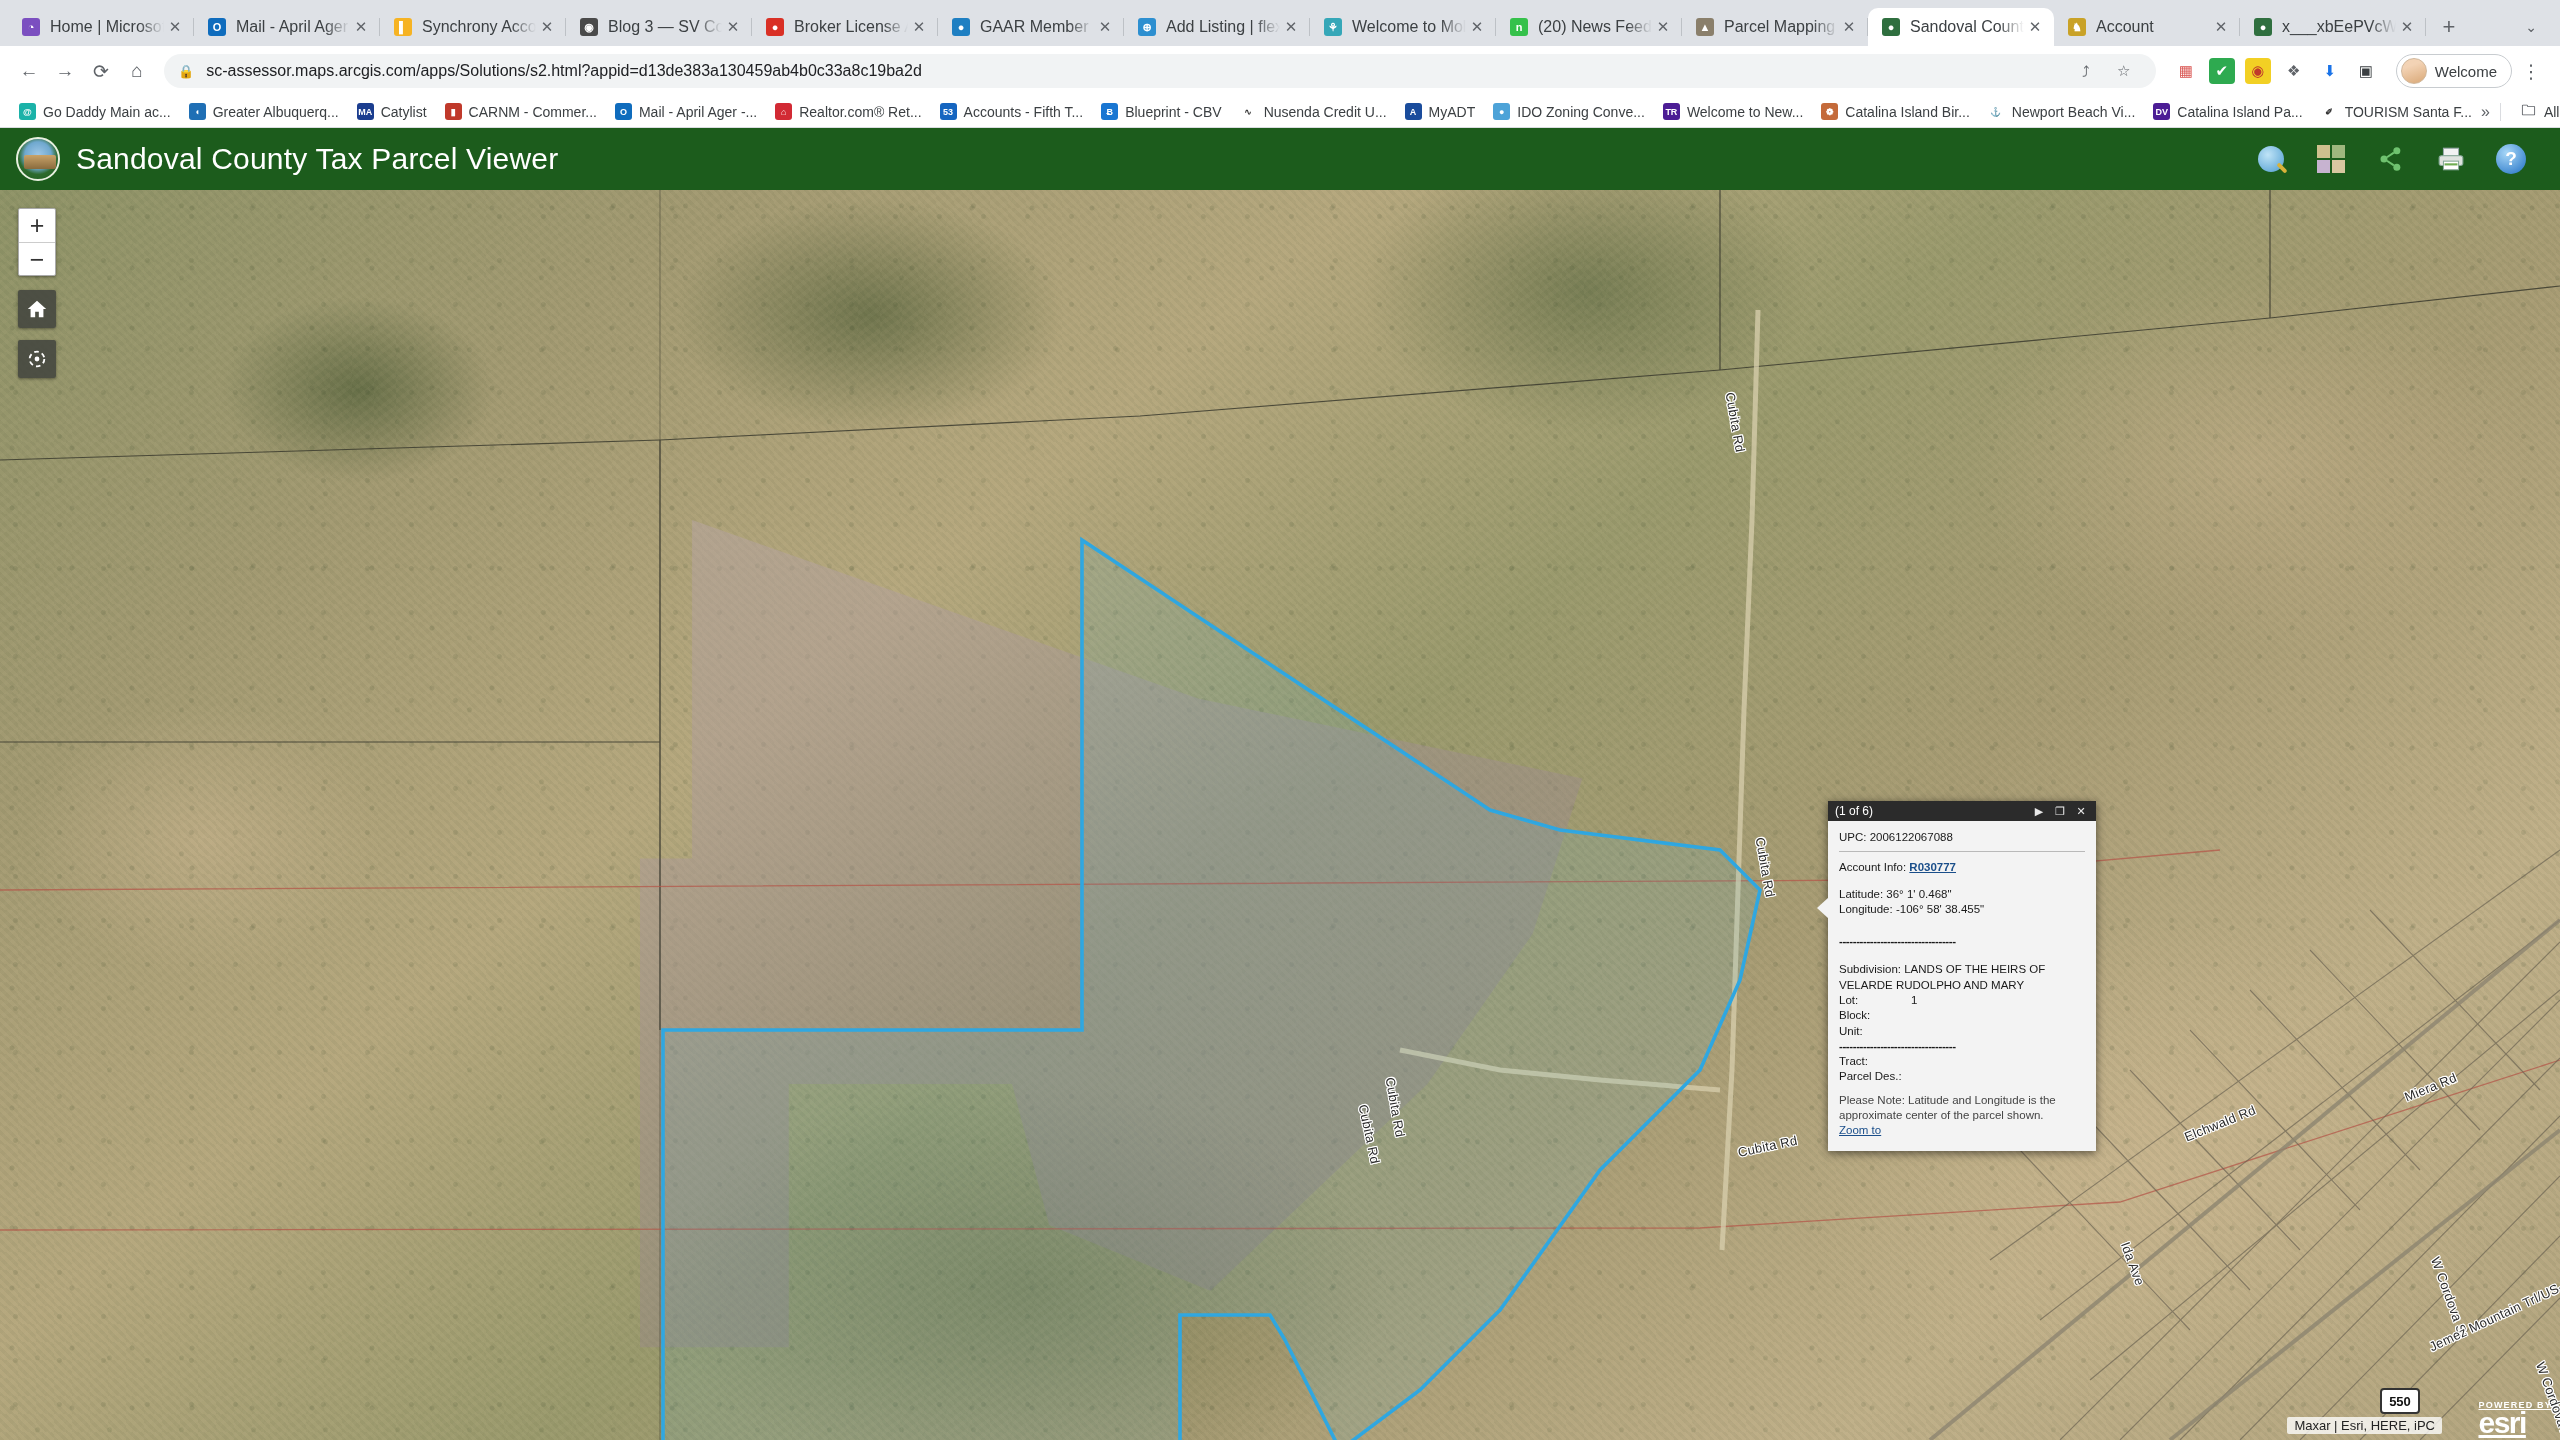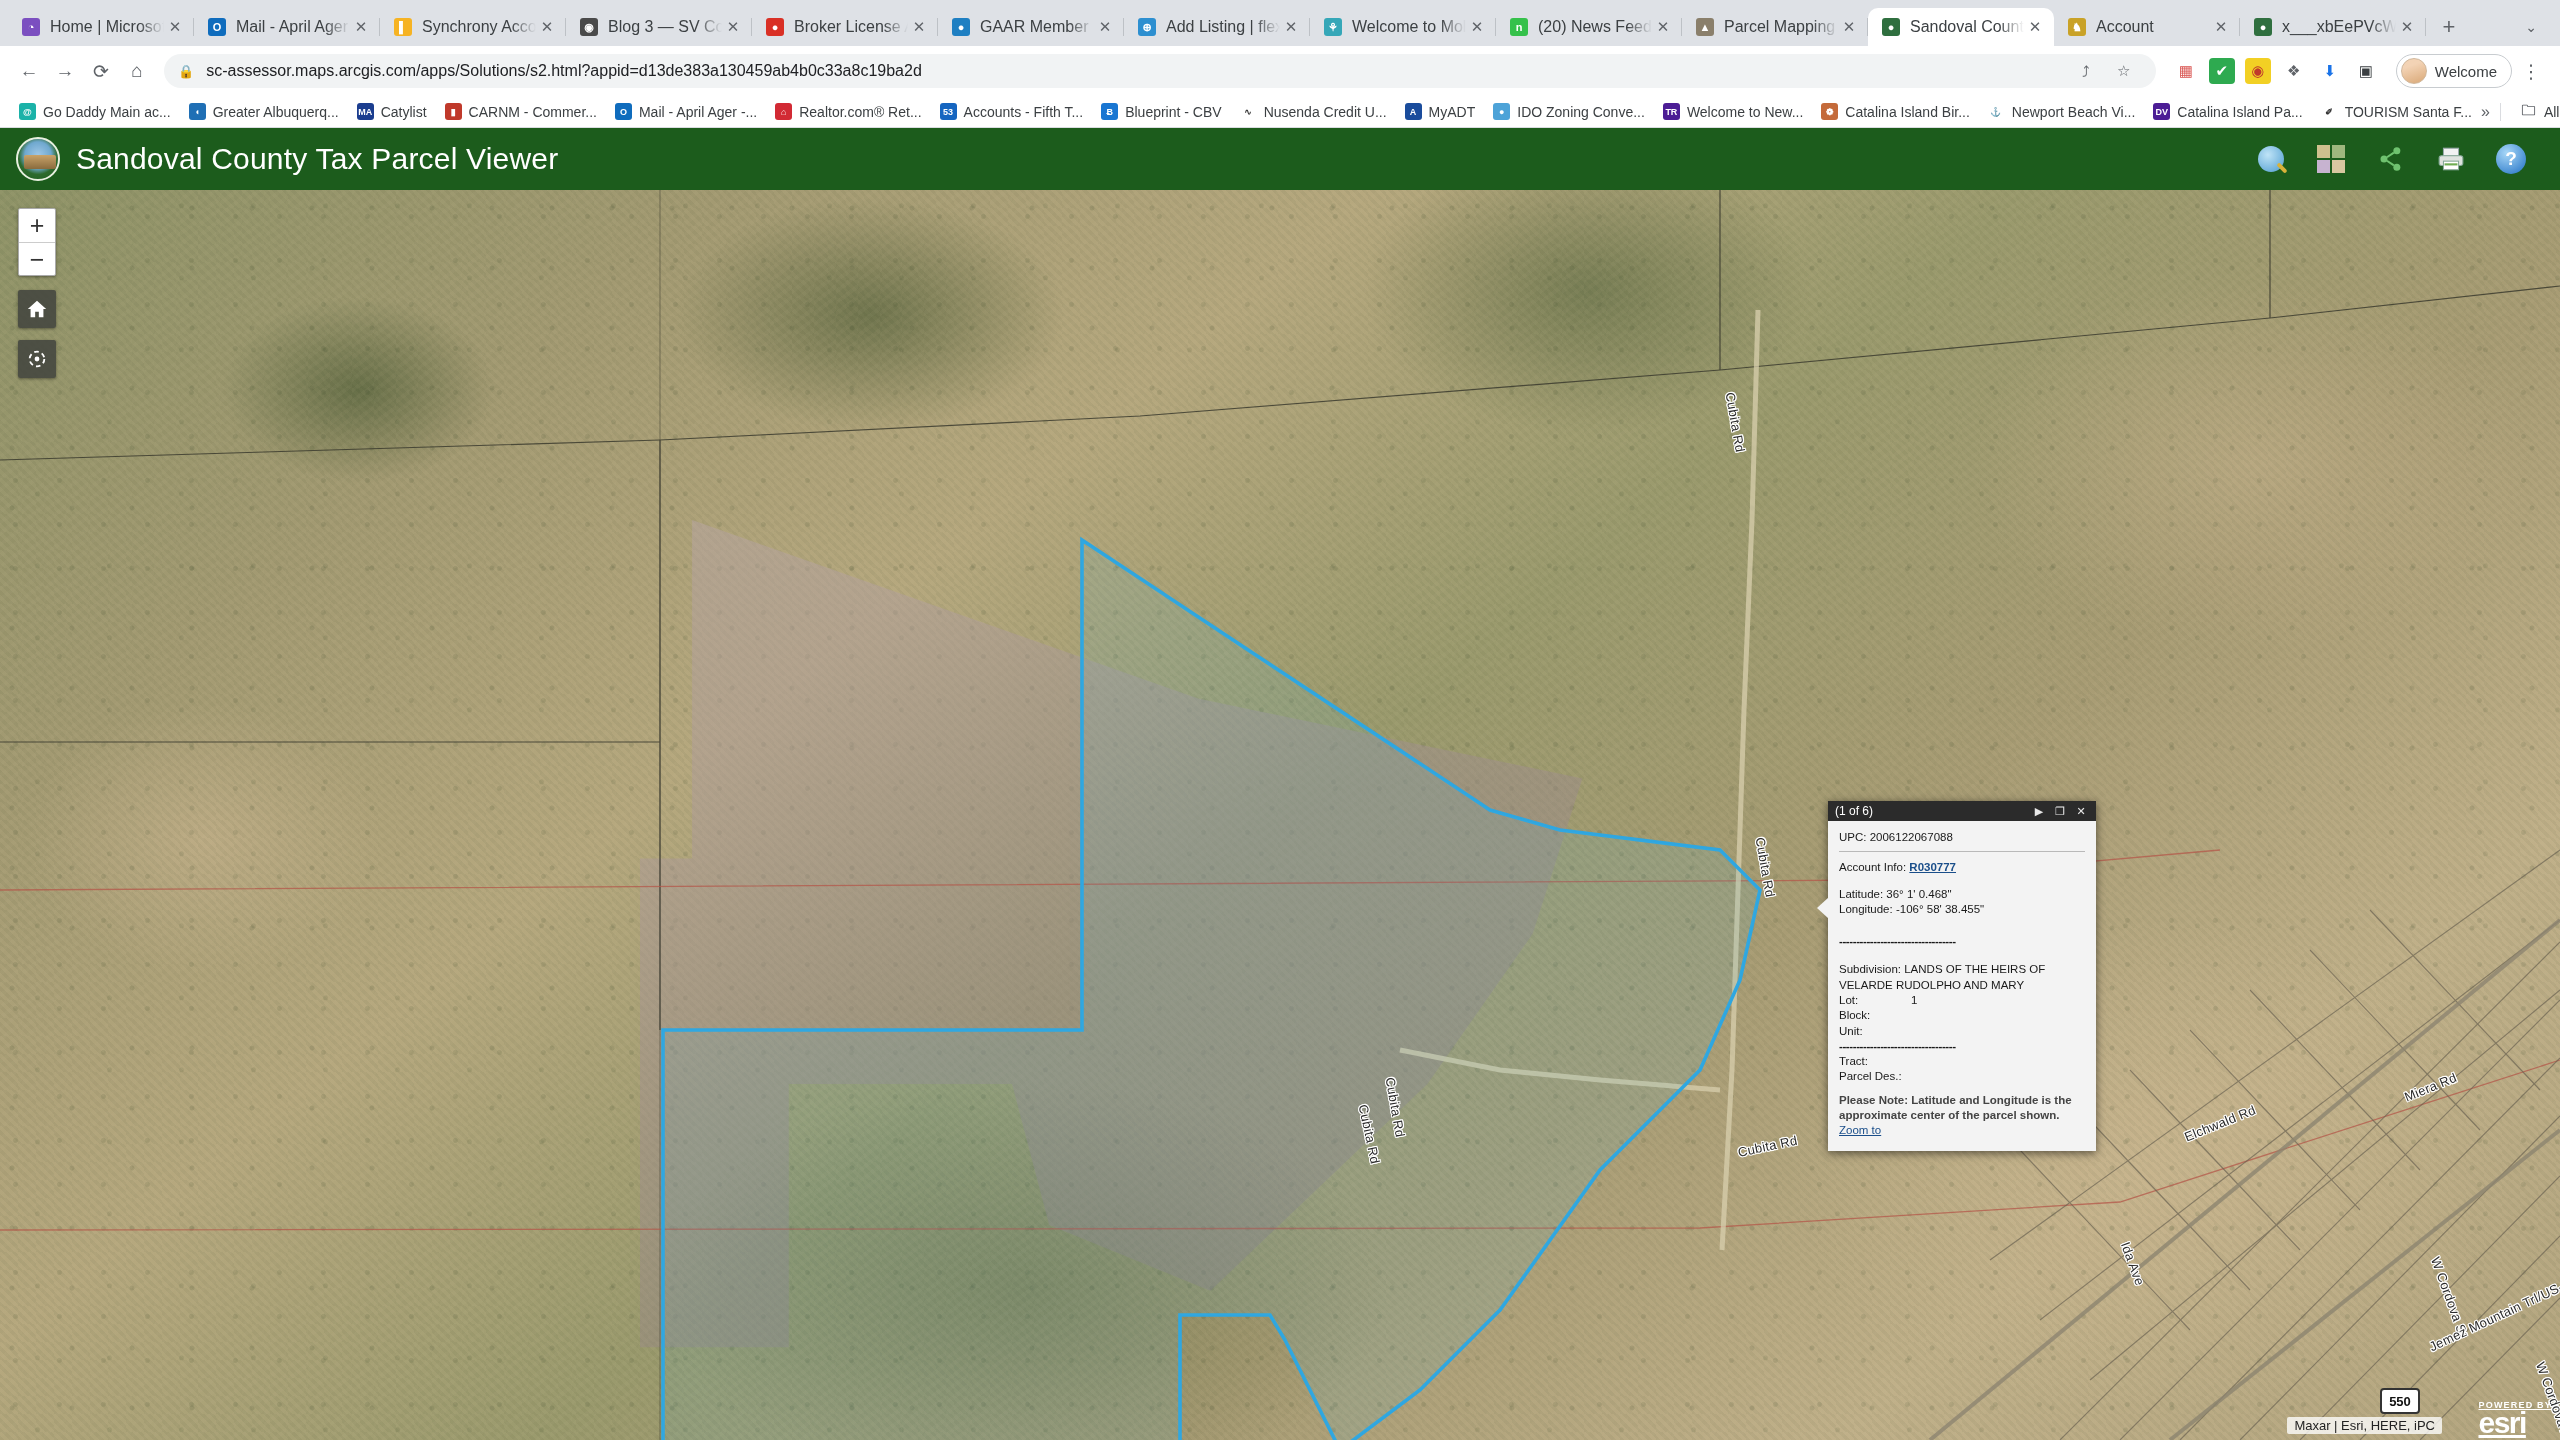--- a/index.html
+++ b/index.html
@@ -228,21 +228,21 @@
     justify-content: center; font-size: 11px; color: #e8e8e8; margin-left: 5px;
   }
   .popup-body {
     padding: 9px 11px 7px 11px; font-size: 11.5px; color: #1a1a1a;
     line-height: 1.33;
   }
   .popup-body b { font-weight: normal; }
   .popup-hr { border: none; border-top: 1px solid #b9b9b9; margin: 6px 0 8px 0; }
   .popup-link { color: #1a4e8a; text-decoration: underline; font-weight: bold; }
   .popup-dash { letter-spacing: -0.4px; font-weight: bold; white-space: nowrap; overflow: hidden; display: block; }
-  .popup-note { color: #444; font-weight: bold; margin-top: 8px; max-height: 29px; overflow: hidden; }
+  .popup-note { color: #444; font-weight: normal; margin-top: 8px; max-height: 29px; overflow: hidden; }
   .popup-zoomto {
     display: inline-block; color: #1a4e8a; text-decoration: underline;
     font-size: 11.5px; margin-top: 1px; padding-bottom: 6px;
   }
   .popup-tail {
     position: absolute; left: -11px; top: 96px;
     width: 0; height: 0; border-top: 11px solid transparent;
     border-bottom: 11px solid transparent; border-right: 12px solid #f3f3f3;
   }
 

